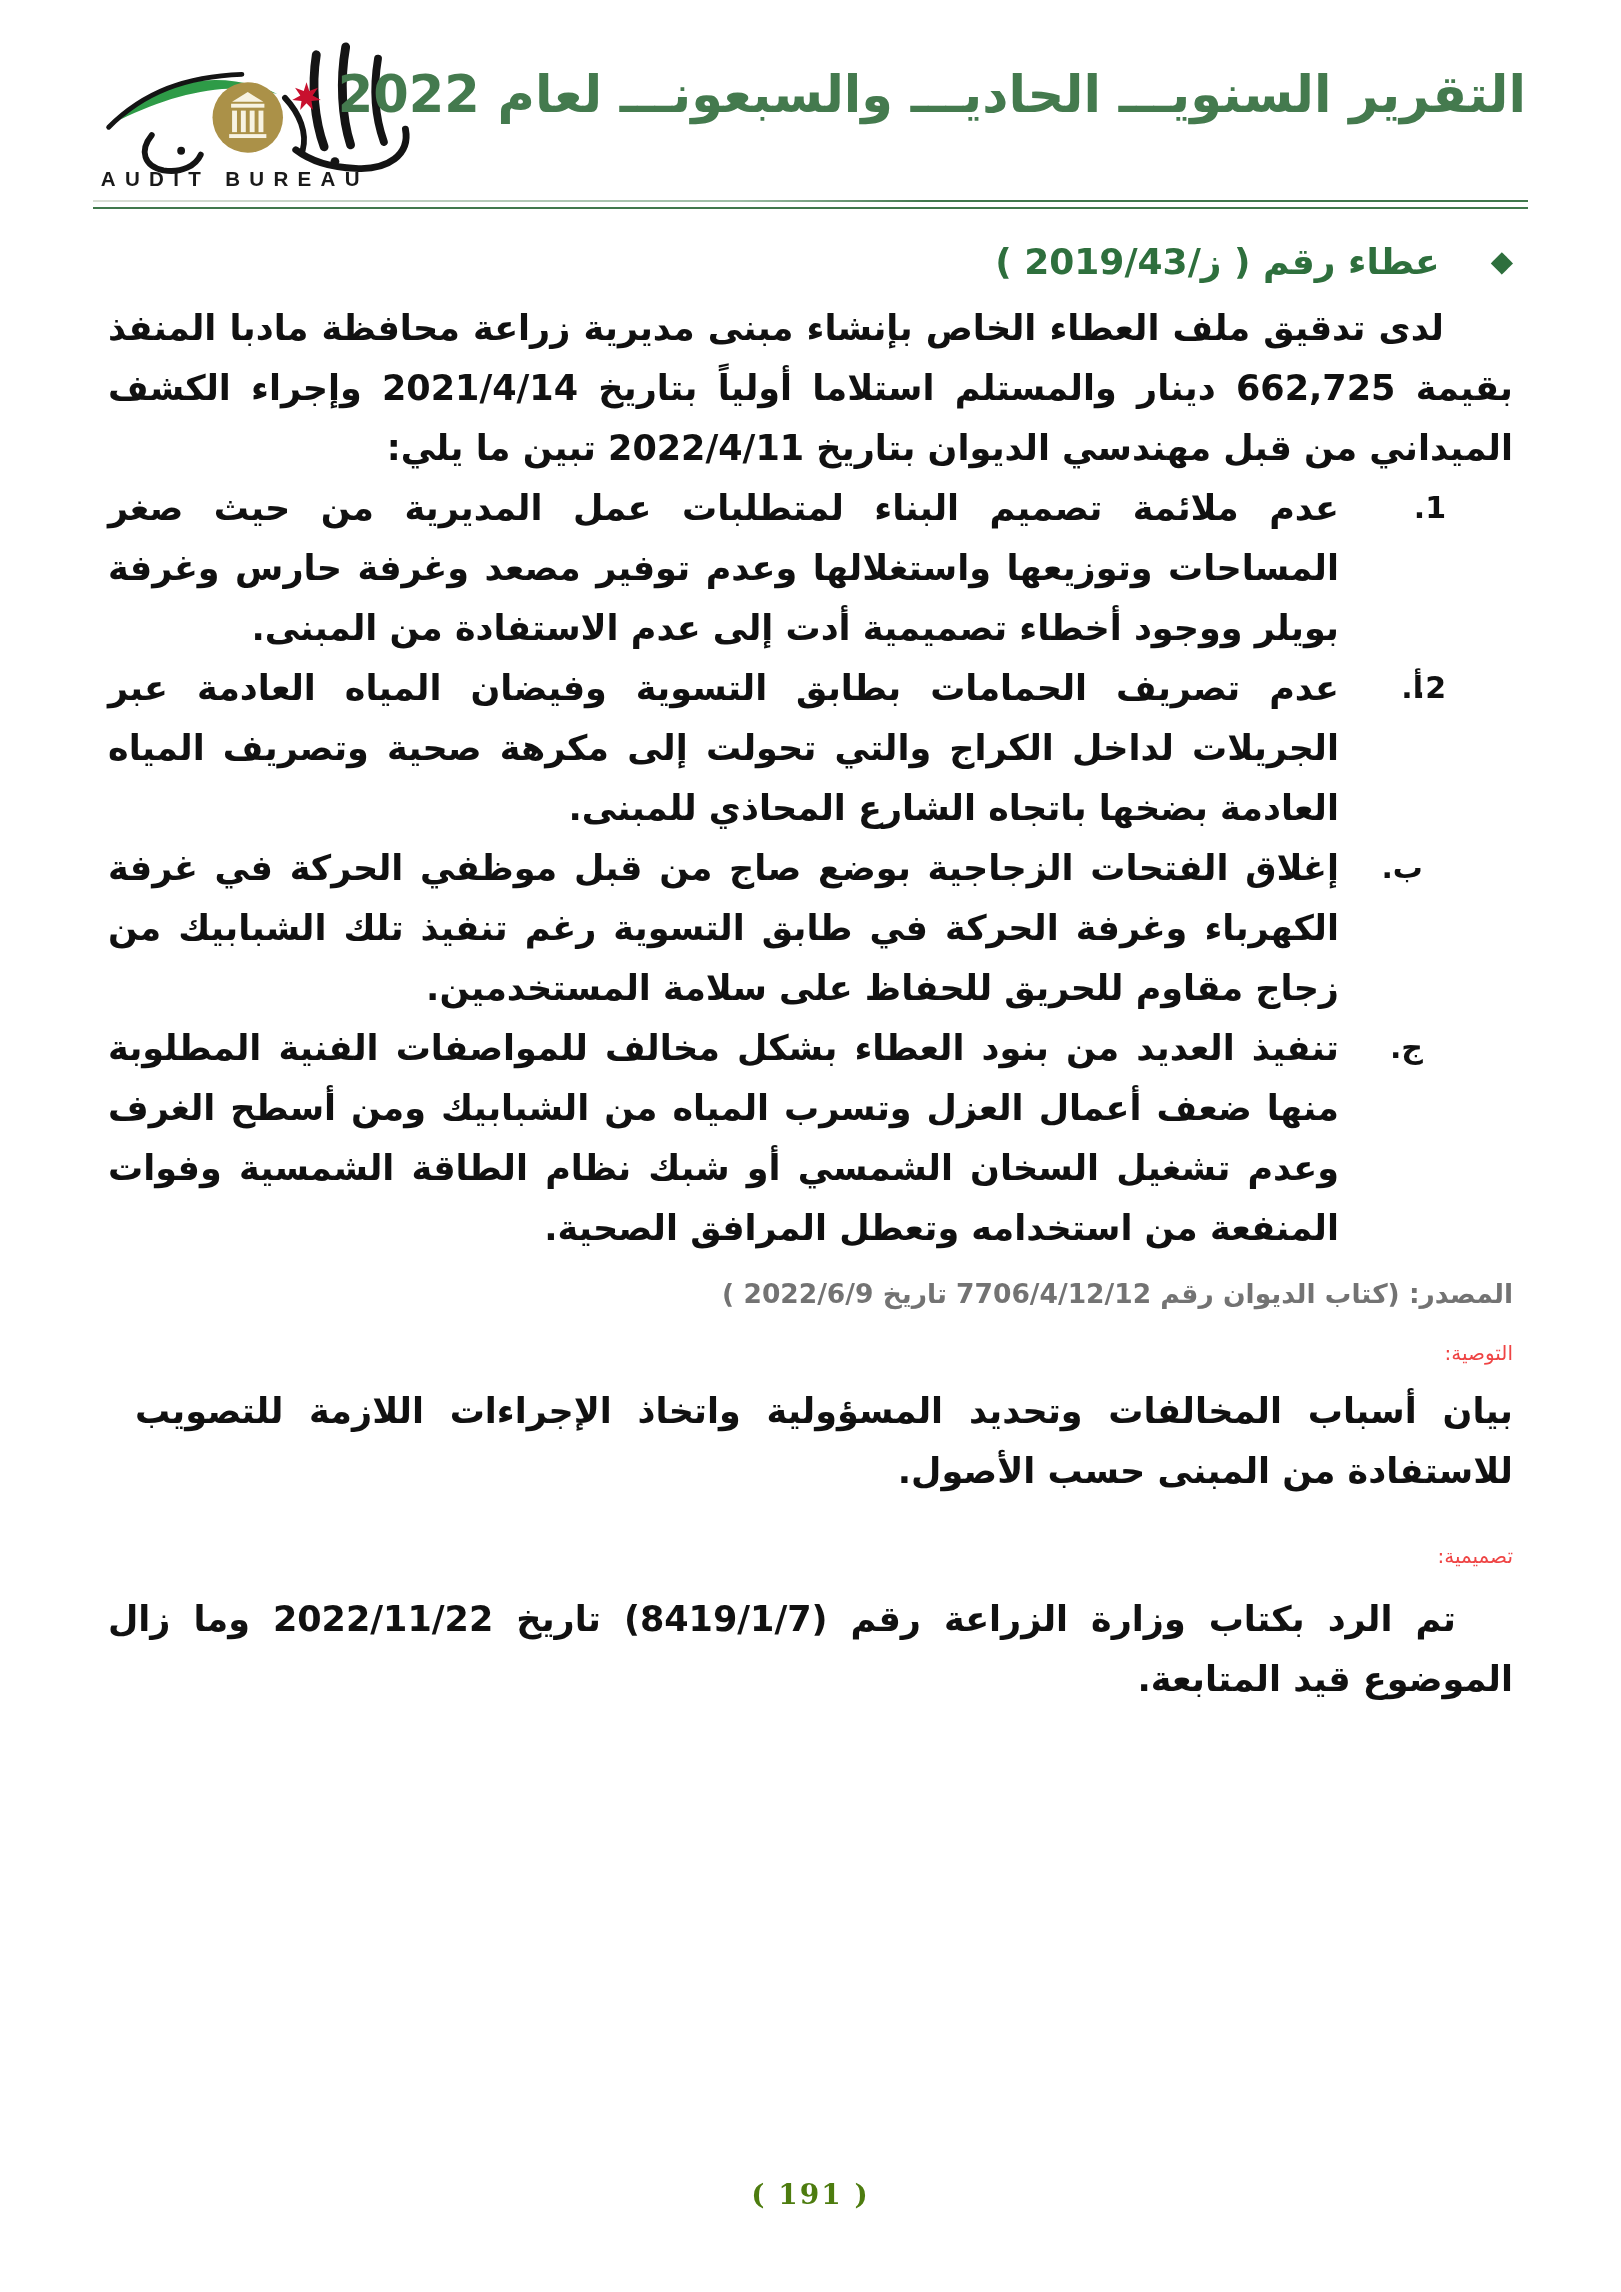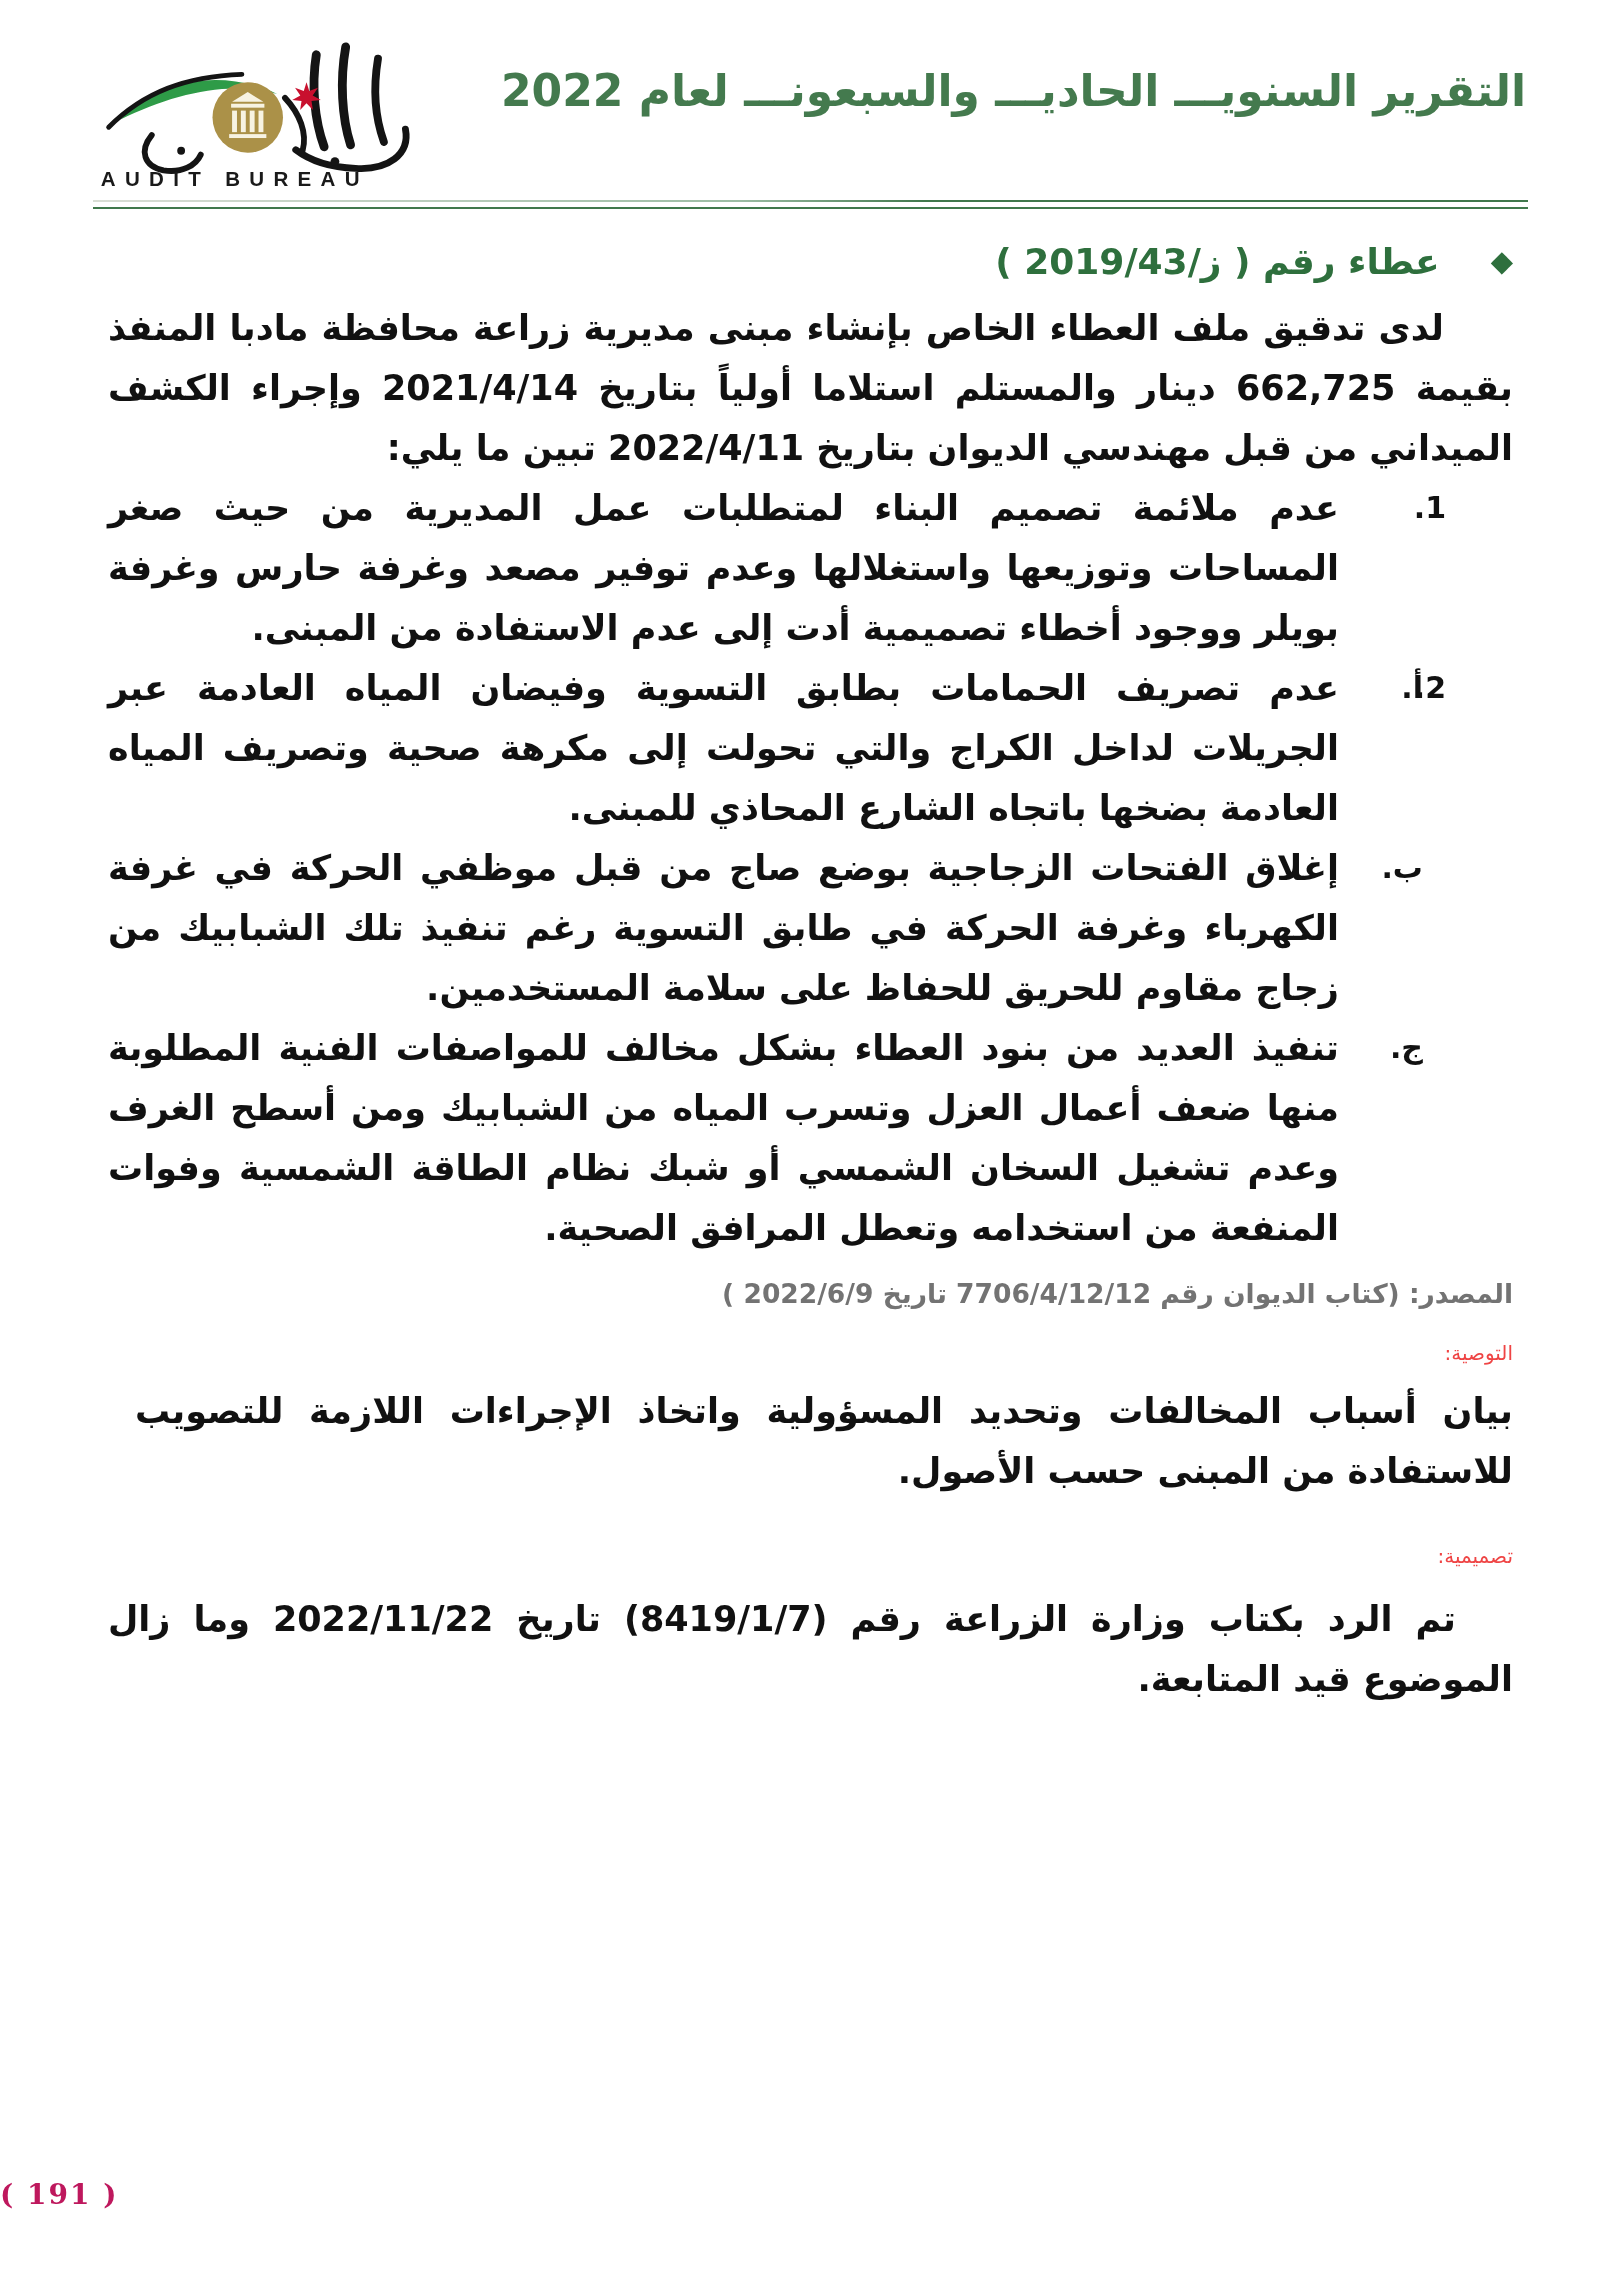--- a/index.html
+++ b/index.html
@@ -16,21 +16,21 @@
   }
   .logo {
     position: absolute; left: 0; top: 41px;
     width: 333px; height: 149px;
   }
   .report-title {
     position: absolute; right: 2px; top: 65px;
     direction: rtl;
     color: #447a4e;
     font-weight: bold;
-    font-size: 44px;
+    font-size: 51px;
     letter-spacing: 1px;
     white-space: nowrap;
   }
   .rule {
     margin: 13.7px 93px 0 93px;
     height: 6.9px;
     border-bottom: 2.9px solid #40784c;
     position: relative;
   }
   .rule::before {
@@ -89,21 +89,22 @@
     color: #ef4444;
     font-weight: normal;
     font-size: 20px;
     line-height: 41px;
   }
   .recommendation { margin-top: 7.8px; margin-left: 27px; }
   .action { margin-top: 11.8px; text-indent: 57px; }
   .page-number {
     position: absolute;
     top: 2178px; left: 0; right: 0;
-    color: #be185d;
+    text-align: center;
+    color: #4d7c0f;
     font-weight: bold;
     font-size: 28px;
     font-family: "DejaVu Serif", serif;
     letter-spacing: 2px;
   }
   .logo text {
     font-family: "Liberation Sans", sans-serif;
     font-weight: 600;
     font-size: 21px;
     letter-spacing: 9.5px;

